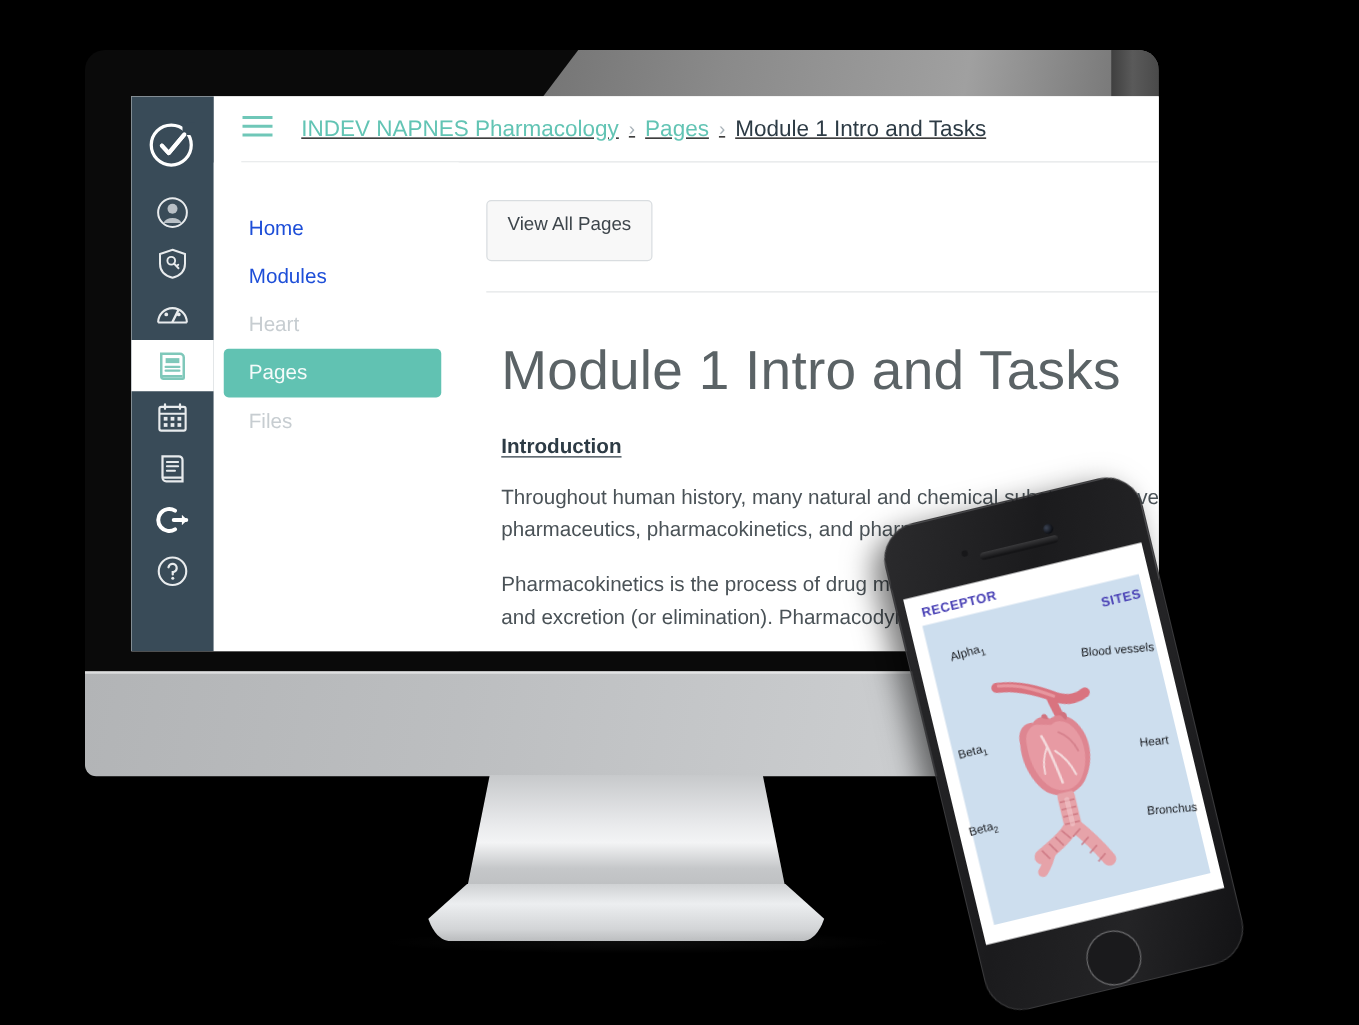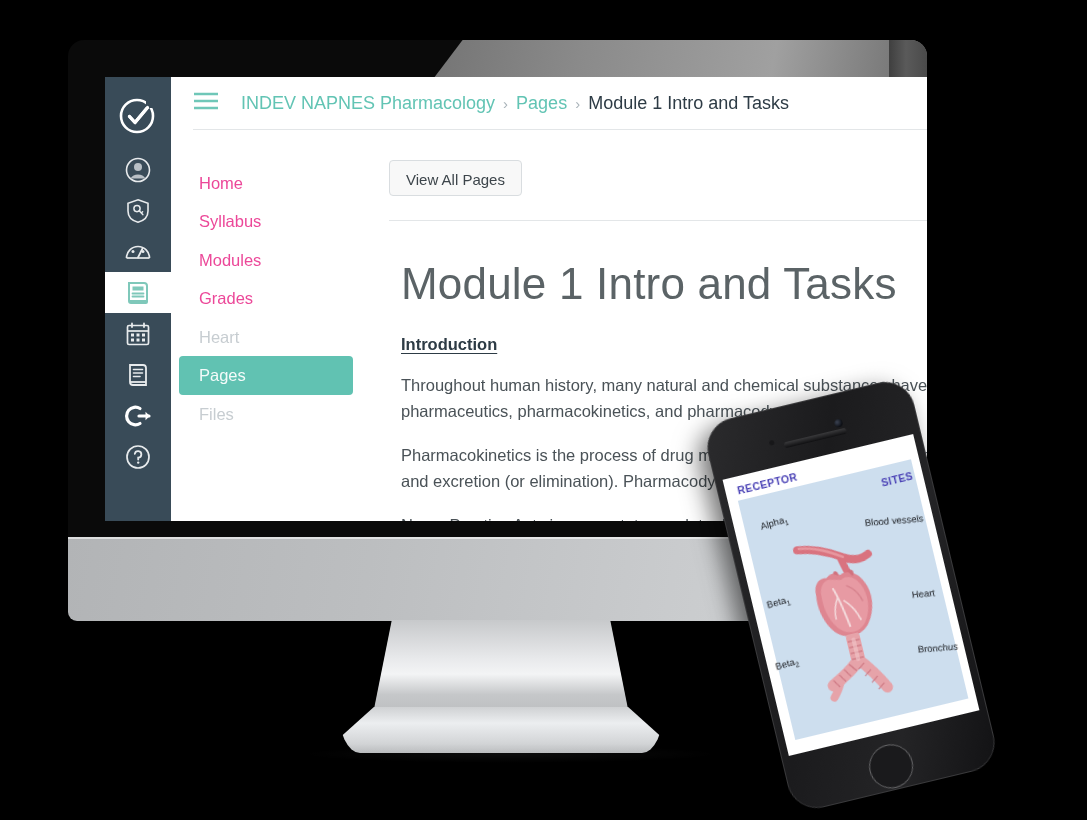--- a/index.html
+++ b/index.html
@@ -87,38 +87,38 @@
   
   #coursenav {
     width: 196px; flex: 0 0 196px;
     padding: 52px 0 0 0;
     background: #fff;
   }
   .cnav-item {
     display: block;
     font-size: 16.5px;
     line-height: 1;
-    color: #ec4899;
+    color: #1d4ed8;
     padding: 11px 18px 11px 20px;
     margin: 0 14px 0 8px;
     border-radius: 4px;
     white-space: nowrap;
   }
   .cnav-item.muted { color: #C7CDD1; }
   .cnav-item.active { background: #61C2B2; color: #F4FBFA; }
 
   
   #content { flex: 1 1 auto; position: relative; padding: 20px 0 0 22px; min-width: 0; }
   #view-all-btn {
     display: inline-block;
     font-size: 15px; color: #3D454B;
     background: #F8F8F8;
     border: 1px solid #D9DDE0;
     border-radius: 4px;
-    padding: 10px 16px 7px;
+    padding: 10px 16px 20px;
     margin-top: 10px;
   }
   #content-rule { margin: 24px 0 0 0; height: 1px; background: #E3E6E8; width: 1000px; }
   #page-title {
     font-size: 44px; font-weight: 300; color: #5b6366;
     letter-spacing: .2px;
     margin: 38px 0 0 12px; white-space: nowrap;
   }
   #body-copy { margin: 26px 0 0 12px; width: 1000px; }
   #body-copy h4 {
@@ -290,37 +290,35 @@
         </div>
 
         <div style="flex:1 1 auto; display:flex; flex-direction:column; min-width:0;">
 
           <div style="position:relative; height:52px; flex:0 0 52px; display:flex; align-items:center; padding-left:22px;">
             <div style="margin-right:22px; cursor:pointer;">
               <svg width="26" height="18" viewBox="0 0 26 18">
                 <path d="M1 2 H25 M1 9 H25 M1 16 H25" stroke="#6FC7B8" stroke-width="2.4" stroke-linecap="butt"></path>
               </svg>
             </div>
-            <div style="display:flex; align-items:center; gap:8px; font-size:18px; white-space:nowrap;">
+            <div style="display:flex; align-items:center; gap:8px; font-size:18px; white-space:nowrap;text-decoration:underline;">
               <span style="color:#62C4B4;">INDEV NAPNES Pharmacology</span>
               <span style="color:#A9B3B9; font-size:15px;">›</span>
               <span style="color:#62C4B4;">Pages</span>
               <span style="color:#A9B3B9; font-size:15px;">›</span>
               <span style="color:#2D3B45;">Module 1 Intro and Tasks</span>
             </div>
           </div>
           <div style="height:1px; background:#E3E6E8; margin-left:22px;"></div>
 
           <div style="flex:1 1 auto; display:flex; min-height:0;">
 
             <div id="coursenav" style="padding-top:34px;">
               <a class="cnav-item">Home</a>
-              <a class="cnav-item">Syllabus</a>
               <a class="cnav-item">Modules</a>
-              <a class="cnav-item">Grades</a>
               <a class="cnav-item muted">Heart</a>
               <a class="cnav-item active">Pages</a>
               <a class="cnav-item muted">Files</a>
             </div>
 
             <div id="content">
               <div id="view-all-btn">View All Pages</div>
               <div id="content-rule"></div>
               <h1 id="page-title">Module 1 Intro and Tasks</h1>
               <div id="body-copy">

